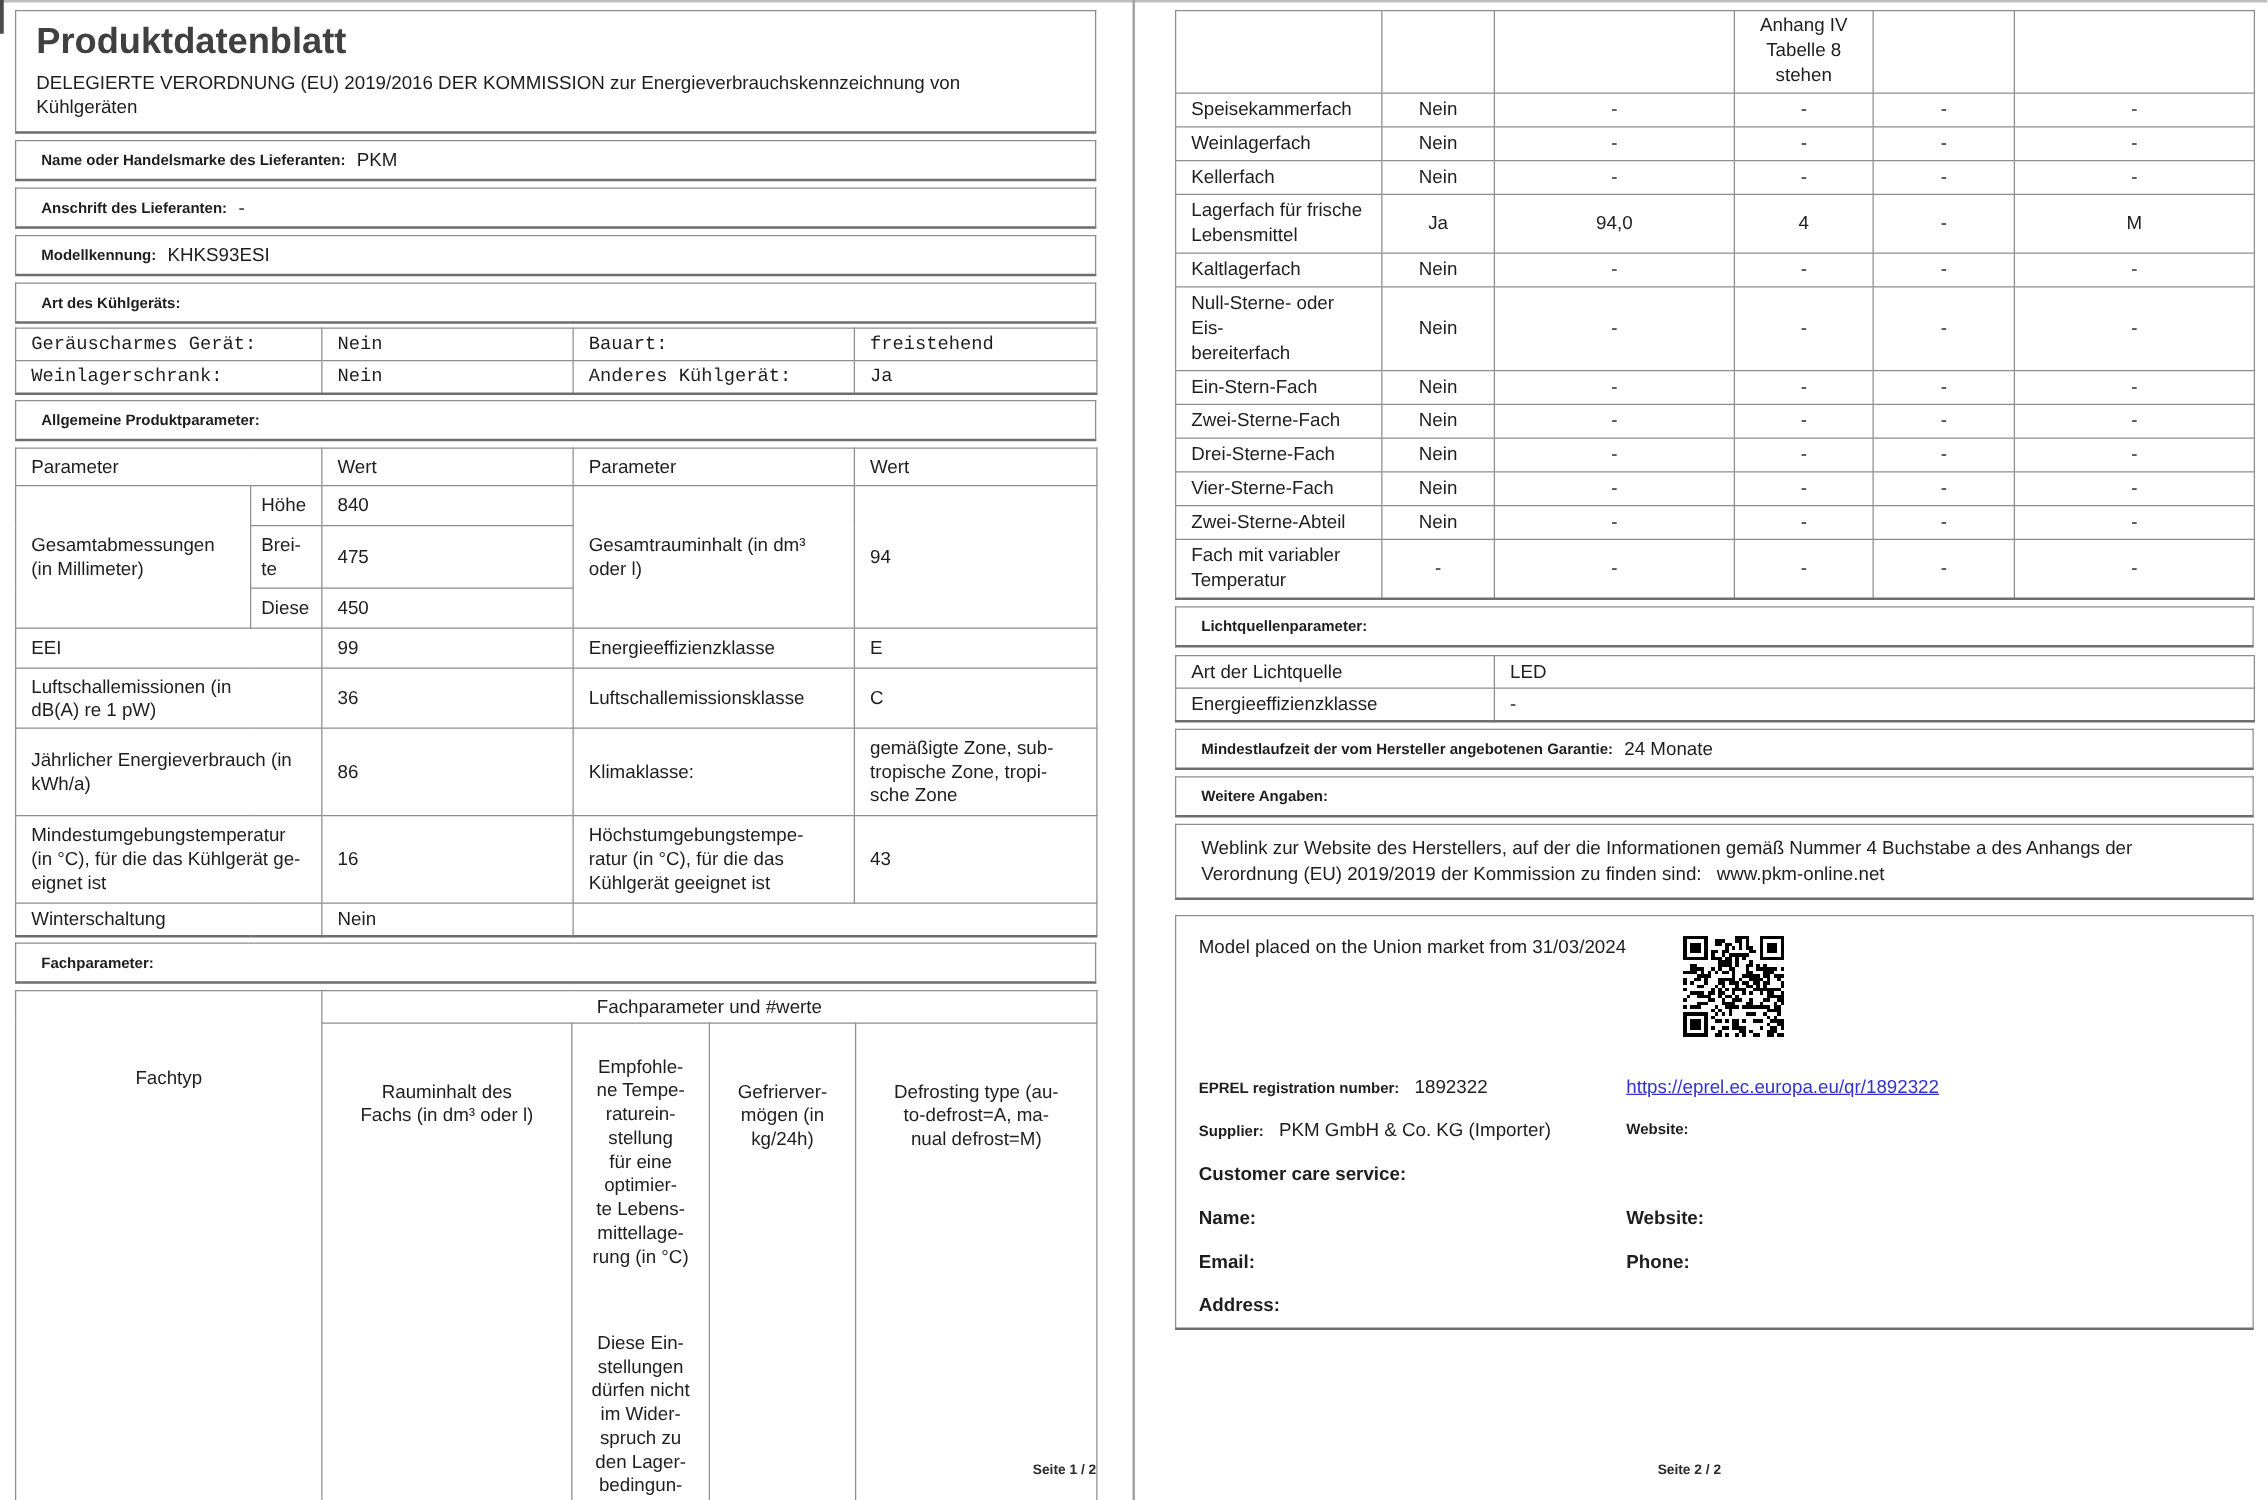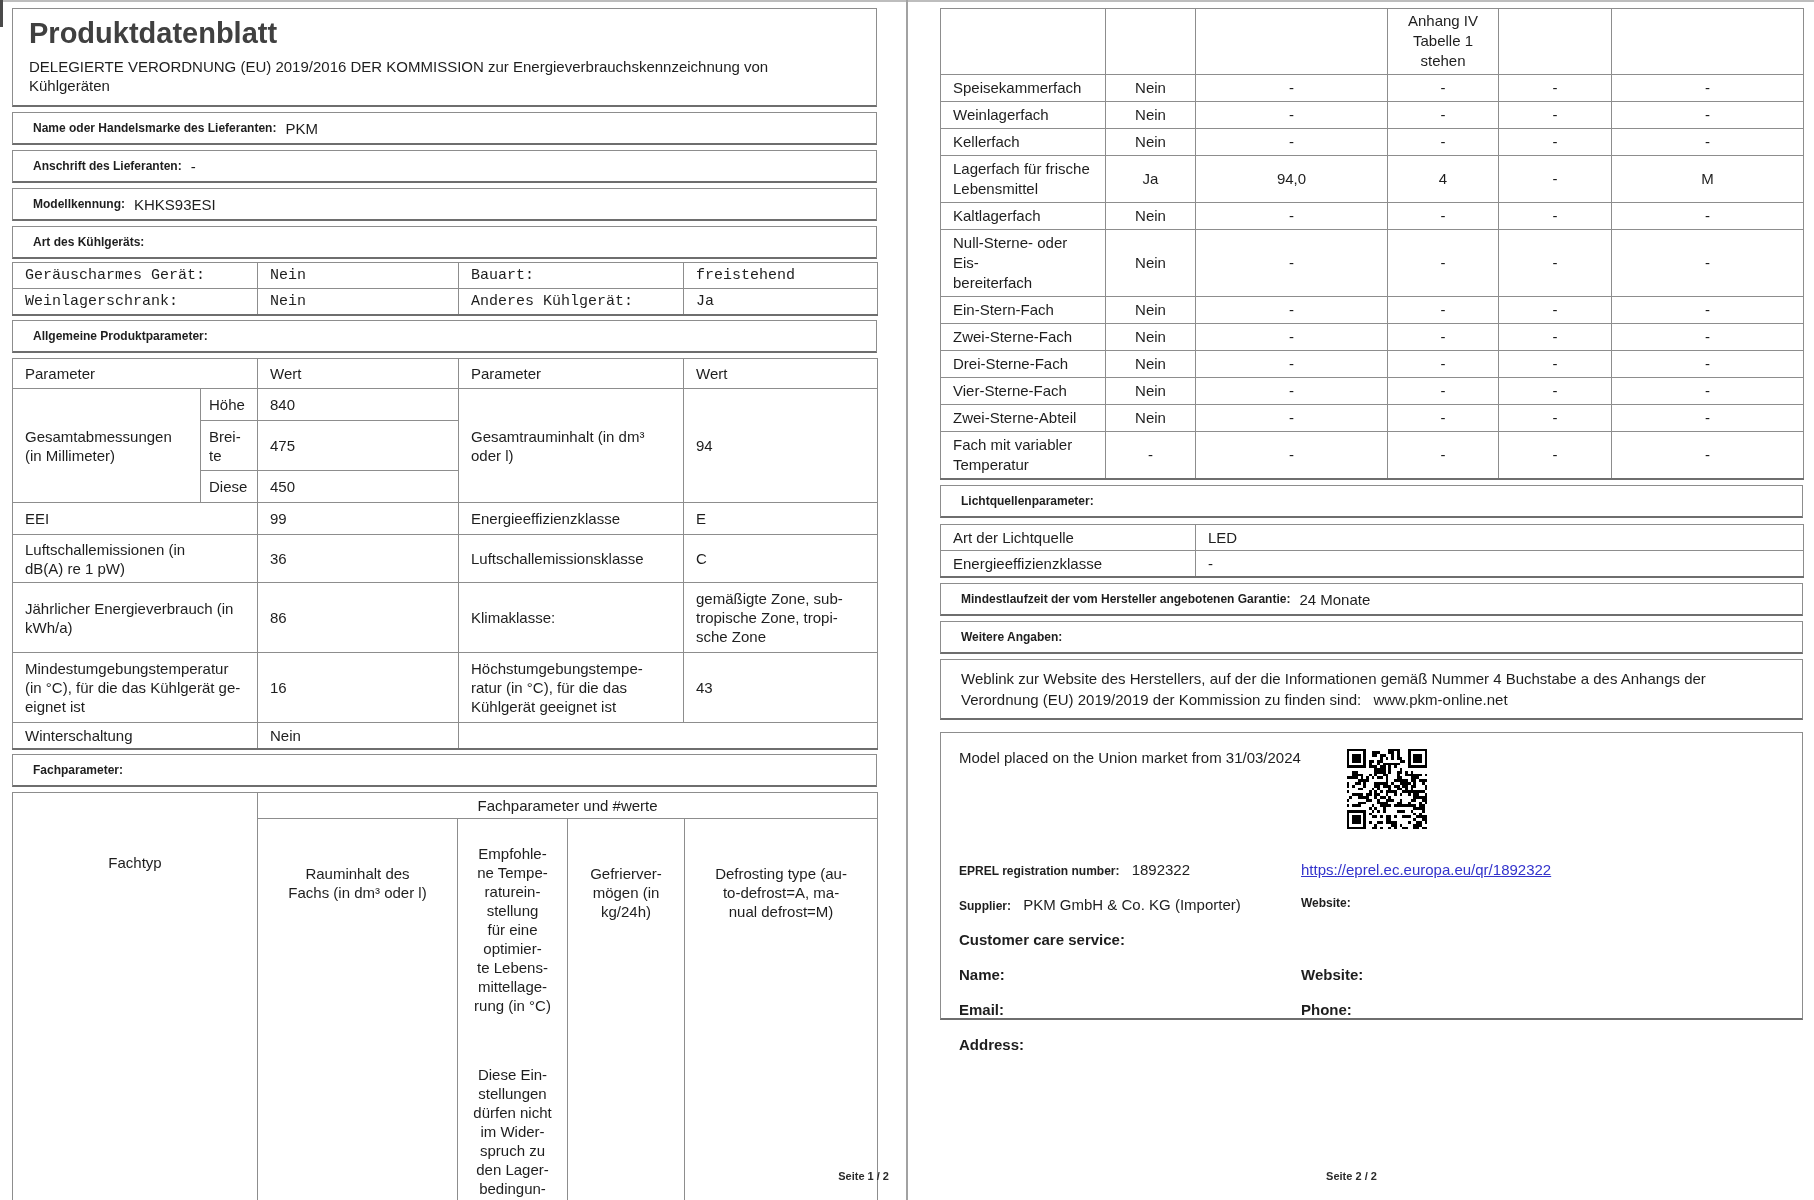--- a/index.html
+++ b/index.html
@@ -40,29 +40,29 @@
   td.temp-cell { vertical-align:top; padding-top:6px; text-align:center; }
   .temp-gap { height:12px; }
 
   #p2-fach tr.r1 { height:27px; } 
   #p2-fach td { line-height:20px; }
   #p2-fach td.name { padding:3px 12px; }
 
   .weblink-box { display:block; padding:8px 20px; line-height:21px; font-size:15px; min-height:56px; }
   .weblink-box .val { margin-left:8px; }
 
-  .eprel-box { position:relative; height:288px; margin-top:12px; display:block; padding:12px; }
+  .eprel-box { position:relative; height:332px; margin-top:12px; display:block; padding:12px; }
   .ep-item { position:absolute; font-size:15px; white-space:nowrap; }
   .ep-item .lbl { font-weight:bold; }
   .ep-item .val { margin-left:8px; }
   .ep-link { text-decoration:underline; cursor:pointer; }
   #qr { position:absolute; left:400px; top:10px; width:92px; height:92px; }
 
   .footer { position:absolute; top:1170px; font-size:11px; font-weight:bold; color:#2b2b2b; text-align:right; }
-  #footer1 { left:24px; width:865px; }
+  #footer1 { left:12px; width:865px; }
   #footer2 { left:920px; width:863px;text-align:center; }
 </style>
 </head>
 <body>
 
 <div class="edge-top"></div>
 <div class="edge-left"></div>
 <div class="divider"></div>
 
 <div id="page1" class="page">
@@ -255,21 +255,21 @@
         <col style="width:111px">
         <col style="width:113px">
         <col style="width:192px">
       </colgroup>
     <tbody>
       <tr style="height:57px;">
         <td></td>
         <td></td>
         <td></td>
         <td class="c" style="vertical-align:top; padding-top:2px;">Anhang IV
-Tabelle 1
+Tabelle 8
 stehen</td>
         <td></td>
         <td></td>
       </tr>
     <tr class="r1">
     <td class="name">Speisekammerfach</td>
     <td class="c">Nein</td>
     <td class="c">-</td>
     <td class="c">-</td>
     <td class="c">-</td>

